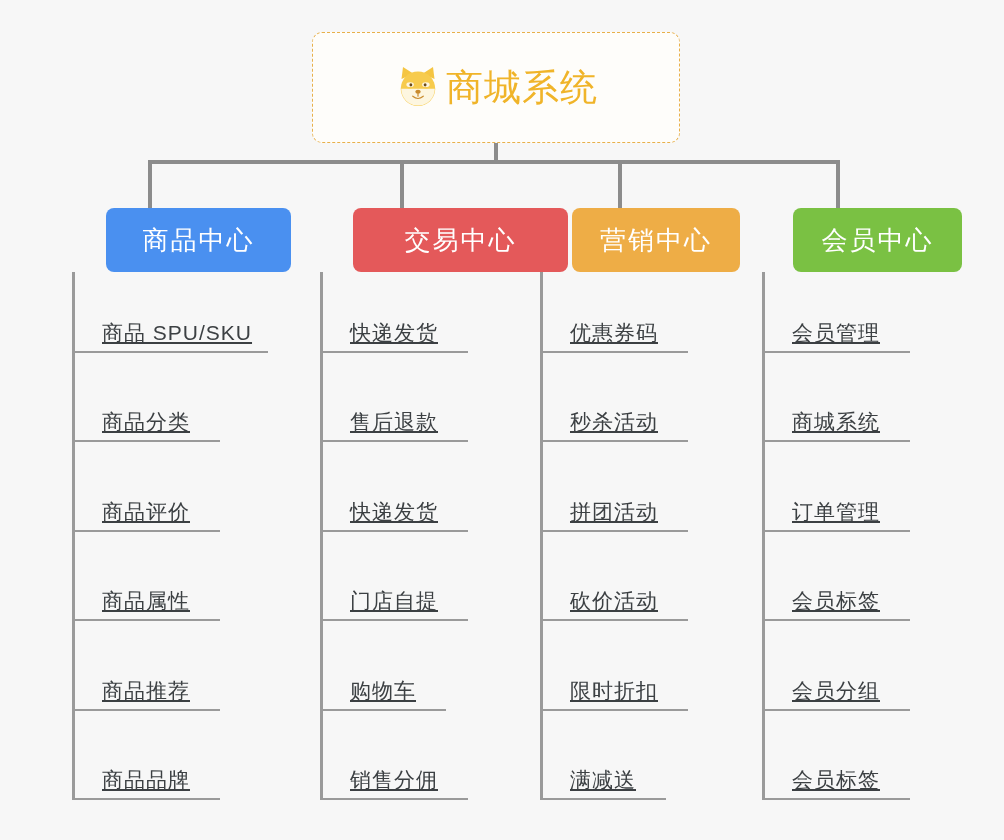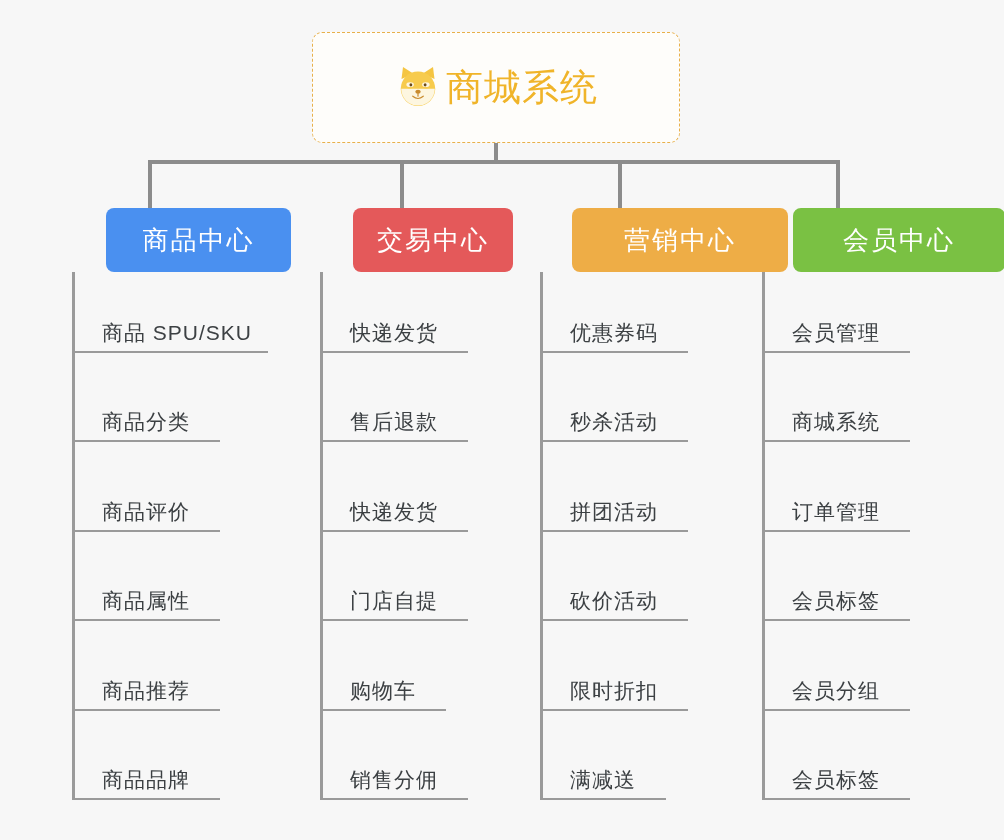--- a/index.html
+++ b/index.html
@@ -103,20 +103,21 @@
     height: 0;
   }
   .item-label {
     position: absolute;
     left: 30px;
     bottom: 6px;
     font-size: 21px;
     color: #3c4043;
     white-space: nowrap;
     letter-spacing: 1px;
+    text-decoration: underline;
   }
   .item-rule {
     position: absolute;
     left: 0;
     bottom: 0;
     height: 2px;
     background: #9a9a9a;
   }
 </style>
 </head>
@@ -180,21 +181,21 @@
       <span class="item-label">商品推荐</span>
       <span class="item-rule" style="width: 148px;"></span>
     </div>
     <div class="item" style="left: 72px; top: 592px;">
       <span class="item-label">商品品牌</span>
       <span class="item-rule" style="width: 148px;"></span>
     </div>
   </div>
 
   <div class="column" id="col1" style="left: 0px;">
-    <div class="cat-box" style="left: 305px; width: 160px; background: rgb(228, 89, 90); text-align: right;">交易中心</div>
+    <div class="cat-box" style="left: 305px; width: 215px; background: rgb(228, 89, 90); text-align: right;">交易中心</div>
     <div class="spine" style="left: 320px; height: 528px;"></div>
     <div class="item" style="left: 320px; top: 145px;">
       <span class="item-label">快递发货</span>
       <span class="item-rule" style="width: 148px;"></span>
     </div>
     <div class="item" style="left: 320px; top: 234.4px;">
       <span class="item-label">售后退款</span>
       <span class="item-rule" style="width: 148px;"></span>
     </div>
     <div class="item" style="left: 320px; top: 323.8px;">
@@ -209,21 +210,21 @@
       <span class="item-label">购物车</span>
       <span class="item-rule" style="width: 126px;"></span>
     </div>
     <div class="item" style="left: 320px; top: 592px;">
       <span class="item-label">销售分佣</span>
       <span class="item-rule" style="width: 148px;"></span>
     </div>
   </div>
 
   <div class="column" id="col2" style="left: 0px;">
-    <div class="cat-box" style="left: 524px; width: 216px; background: rgb(238, 173, 70);">营销中心</div>
+    <div class="cat-box" style="left: 524px; width: 168px; background: rgb(238, 173, 70);">营销中心</div>
     <div class="spine" style="left: 540px; height: 528px;"></div>
     <div class="item" style="left: 540px; top: 145px;">
       <span class="item-label">优惠券码</span>
       <span class="item-rule" style="width: 148px;"></span>
     </div>
     <div class="item" style="left: 540px; top: 234.4px;">
       <span class="item-label">秒杀活动</span>
       <span class="item-rule" style="width: 148px;"></span>
     </div>
     <div class="item" style="left: 540px; top: 323.8px;">
@@ -238,21 +239,21 @@
       <span class="item-label">限时折扣</span>
       <span class="item-rule" style="width: 148px;"></span>
     </div>
     <div class="item" style="left: 540px; top: 592px;">
       <span class="item-label">满减送</span>
       <span class="item-rule" style="width: 126px;"></span>
     </div>
   </div>
 
   <div class="column" id="col3" style="left: 0px;">
-    <div class="cat-box" style="left: 745px; width: 212px; background: rgb(122, 193, 67);">会员中心</div>
+    <div class="cat-box" style="left: 745px; width: 169px; background: rgb(122, 193, 67);">会员中心</div>
     <div class="spine" style="left: 762px; height: 528px;"></div>
     <div class="item" style="left: 762px; top: 145px;">
       <span class="item-label">会员管理</span>
       <span class="item-rule" style="width: 148px;"></span>
     </div>
     <div class="item" style="left: 762px; top: 234.4px;">
       <span class="item-label">商城系统</span>
       <span class="item-rule" style="width: 148px;"></span>
     </div>
     <div class="item" style="left: 762px; top: 323.8px;">

